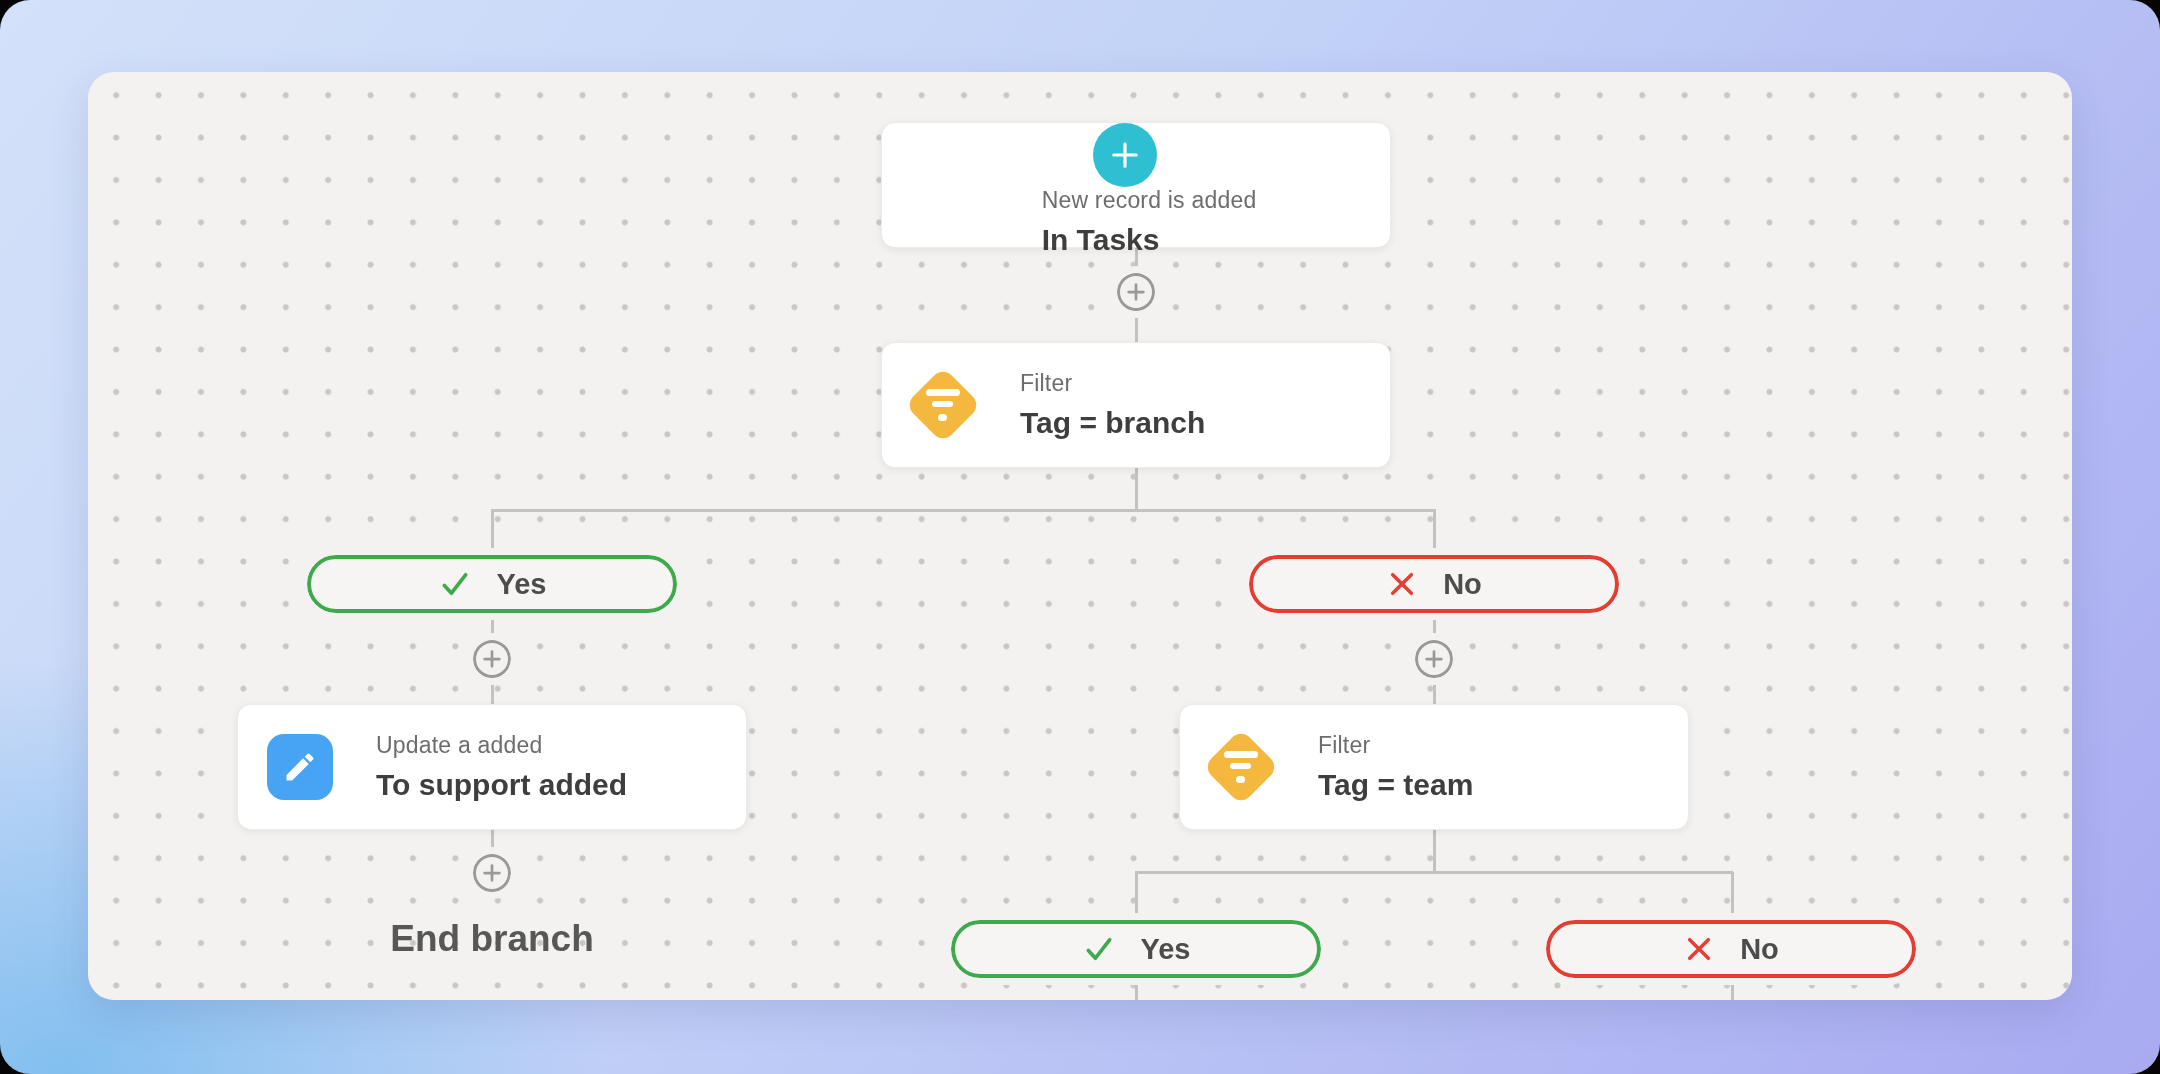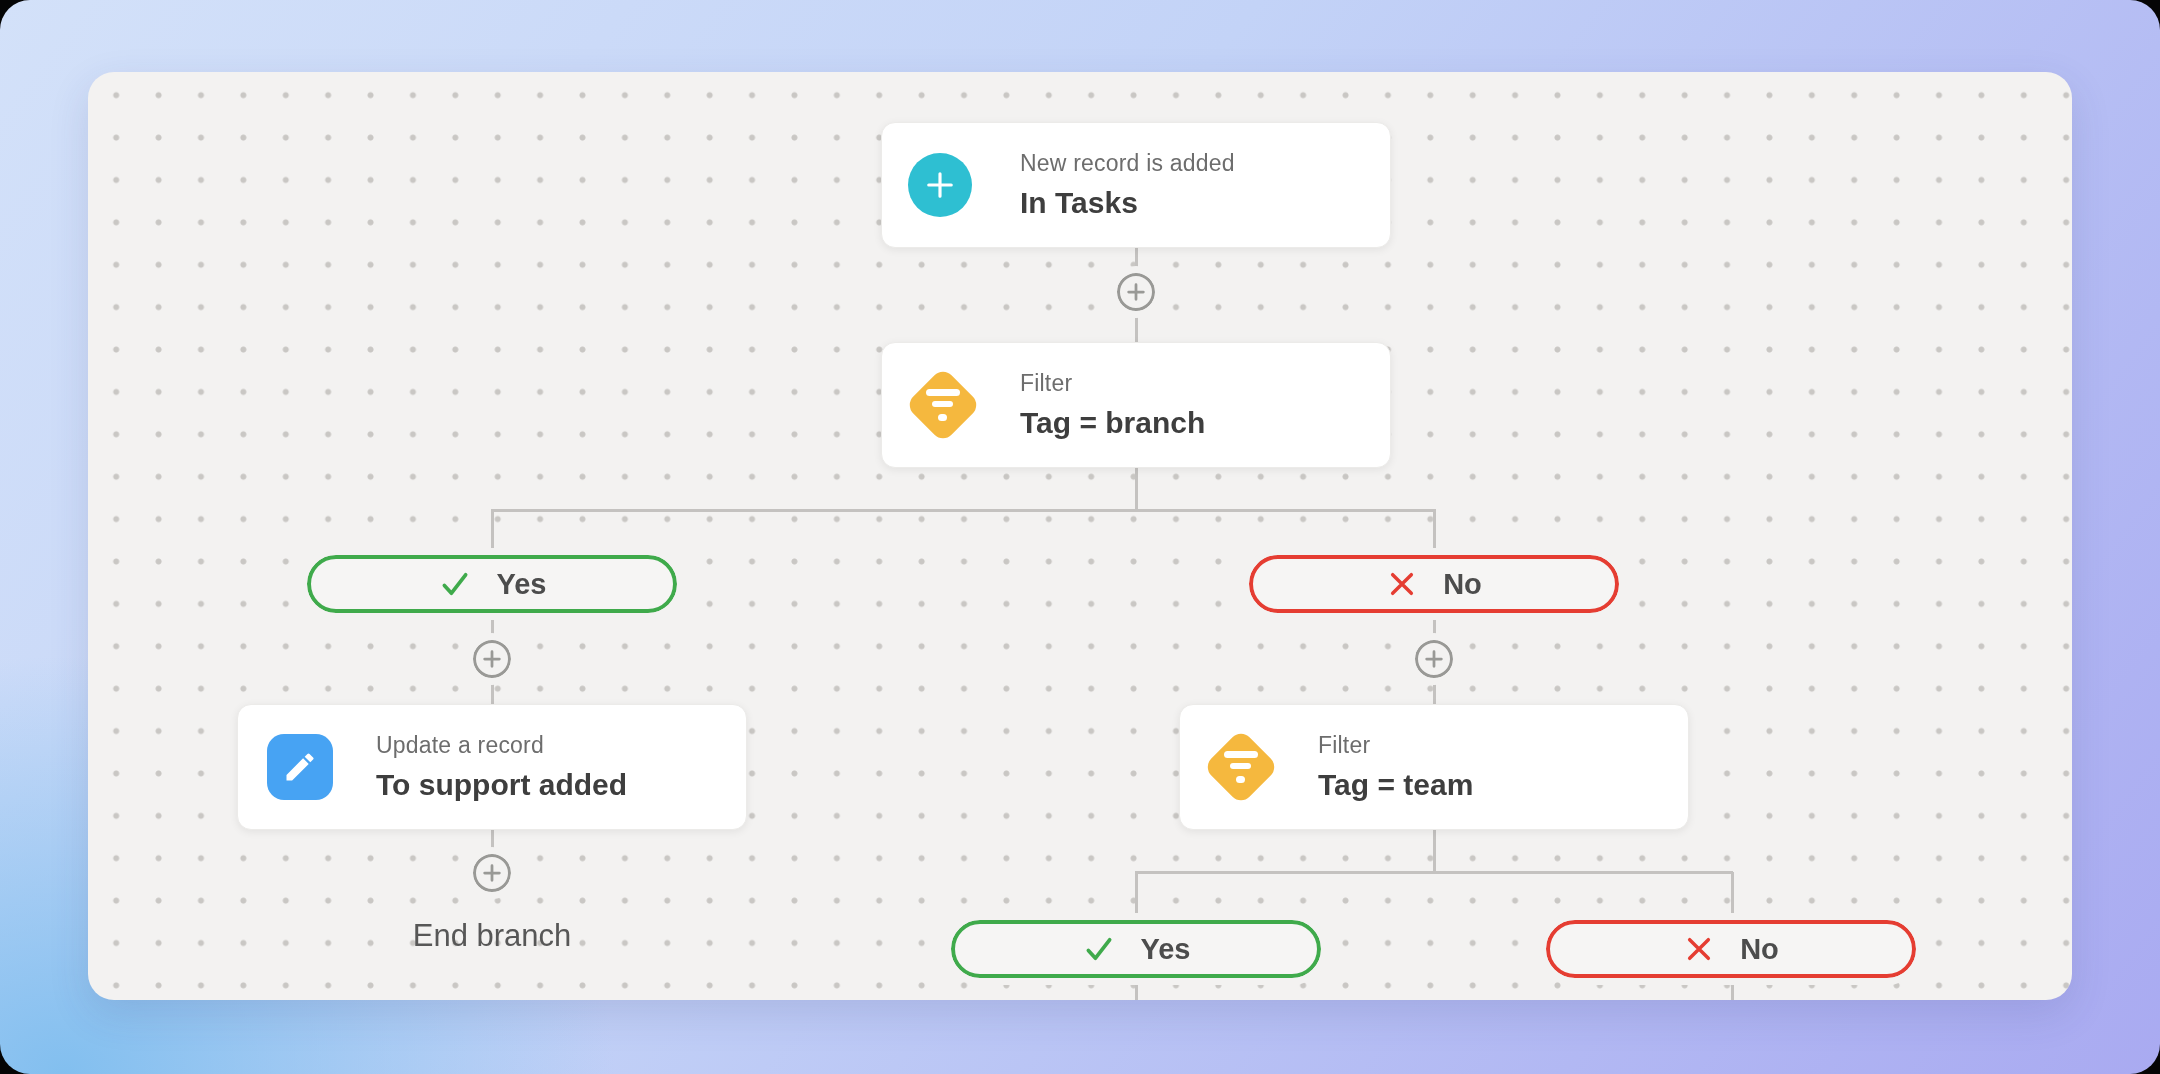--- a/index.html
+++ b/index.html
@@ -45,21 +45,21 @@
               border:3.5px solid #999996; background:#f3f2f1; outline:7px solid #f3f2f1;
               display:flex; align-items:center; justify-content:center; cursor:pointer; }
 
   .pill { position:absolute; width:370px; height:58px; border-radius:999px; background:#f6f5f4;
           outline:7px solid #f3f2f1; display:flex; align-items:center; justify-content:center;
           gap:25px; cursor:pointer; box-shadow:0 1px 3px rgba(0,0,0,.05); }
   .pill-yes { border:4px solid #3faa4b; }
   .pill-no  { border:4px solid #e53d32; }
   .pill-label { font-size:29px; font-weight:700; color:#4c4c4c; }
 
-  .end-branch { position:absolute; transform:translateX(-50%); font-size:31px; font-weight:400;
+  .end-branch { position:absolute; transform:translateX(-50%); font-size:37px; font-weight:700;
                 color:#575757; white-space:nowrap; }
 </style>
 </head>
 <body>
 
 <div class="frame">
   <div class="canvas">
 
     <div class="vline" style="left:1046.5px; top:175px; height:95px;"></div>
     <div class="vline" style="left:1046.5px; top:396px; height:44px;"></div>
@@ -90,21 +90,21 @@
       <svg width="22" height="22" viewBox="0 0 24 24">
           <path d="M12 4v16M4 12h16" stroke="#999996" stroke-width="3" fill="none" stroke-linecap="round"></path>
         </svg>
     </div>
     <div class="plus-btn" style="left:385px; top:782px;">
       <svg width="22" height="22" viewBox="0 0 24 24">
           <path d="M12 4v16M4 12h16" stroke="#999996" stroke-width="3" fill="none" stroke-linecap="round"></path>
         </svg>
     </div>
 
-    <div class="node" style="left:793px; top:50px;">
+    <div class="node" style="left:793px; top:50px;flex-direction:column;">
       <div class="icon-slot">
         <div class="circle-icon">
           <svg width="36" height="36" viewBox="0 0 24 24">
               <path d="M12 4.5v15M4.5 12h15" stroke="#fff" stroke-width="2.1" fill="none" stroke-linecap="round"></path>
             </svg>
         </div>
       </div>
       <div class="node-text">
         <div class="node-title">New record is added</div>
         <div class="node-subtitle">In Tasks</div>
@@ -143,21 +143,21 @@
 
     <div class="node" style="left:149px; top:632px;">
       <div class="icon-slot">
         <div class="square-icon">
           <svg width="36" height="36" viewBox="0 0 24 24">
               <path fill="#fff" d="M3 17.25V21h3.75L17.81 9.94l-3.75-3.75L3 17.25zM20.71 7.04a.996.996 0 0 0 0-1.41l-2.34-2.34a.996.996 0 0 0-1.41 0l-1.83 1.83 3.75 3.75 1.83-1.83z"></path>
             </svg>
         </div>
       </div>
       <div class="node-text">
-        <div class="node-title">Update a record</div>
+        <div class="node-title">Update a added</div>
         <div class="node-subtitle">To support added</div>
       </div>
     </div>
 
     <div class="node" style="left:1091px; top:632px;">
       <div class="icon-slot">
         <div class="diamond-wrap">
           <div class="diamond"></div>
           <div class="funnel">
               <i></i>

